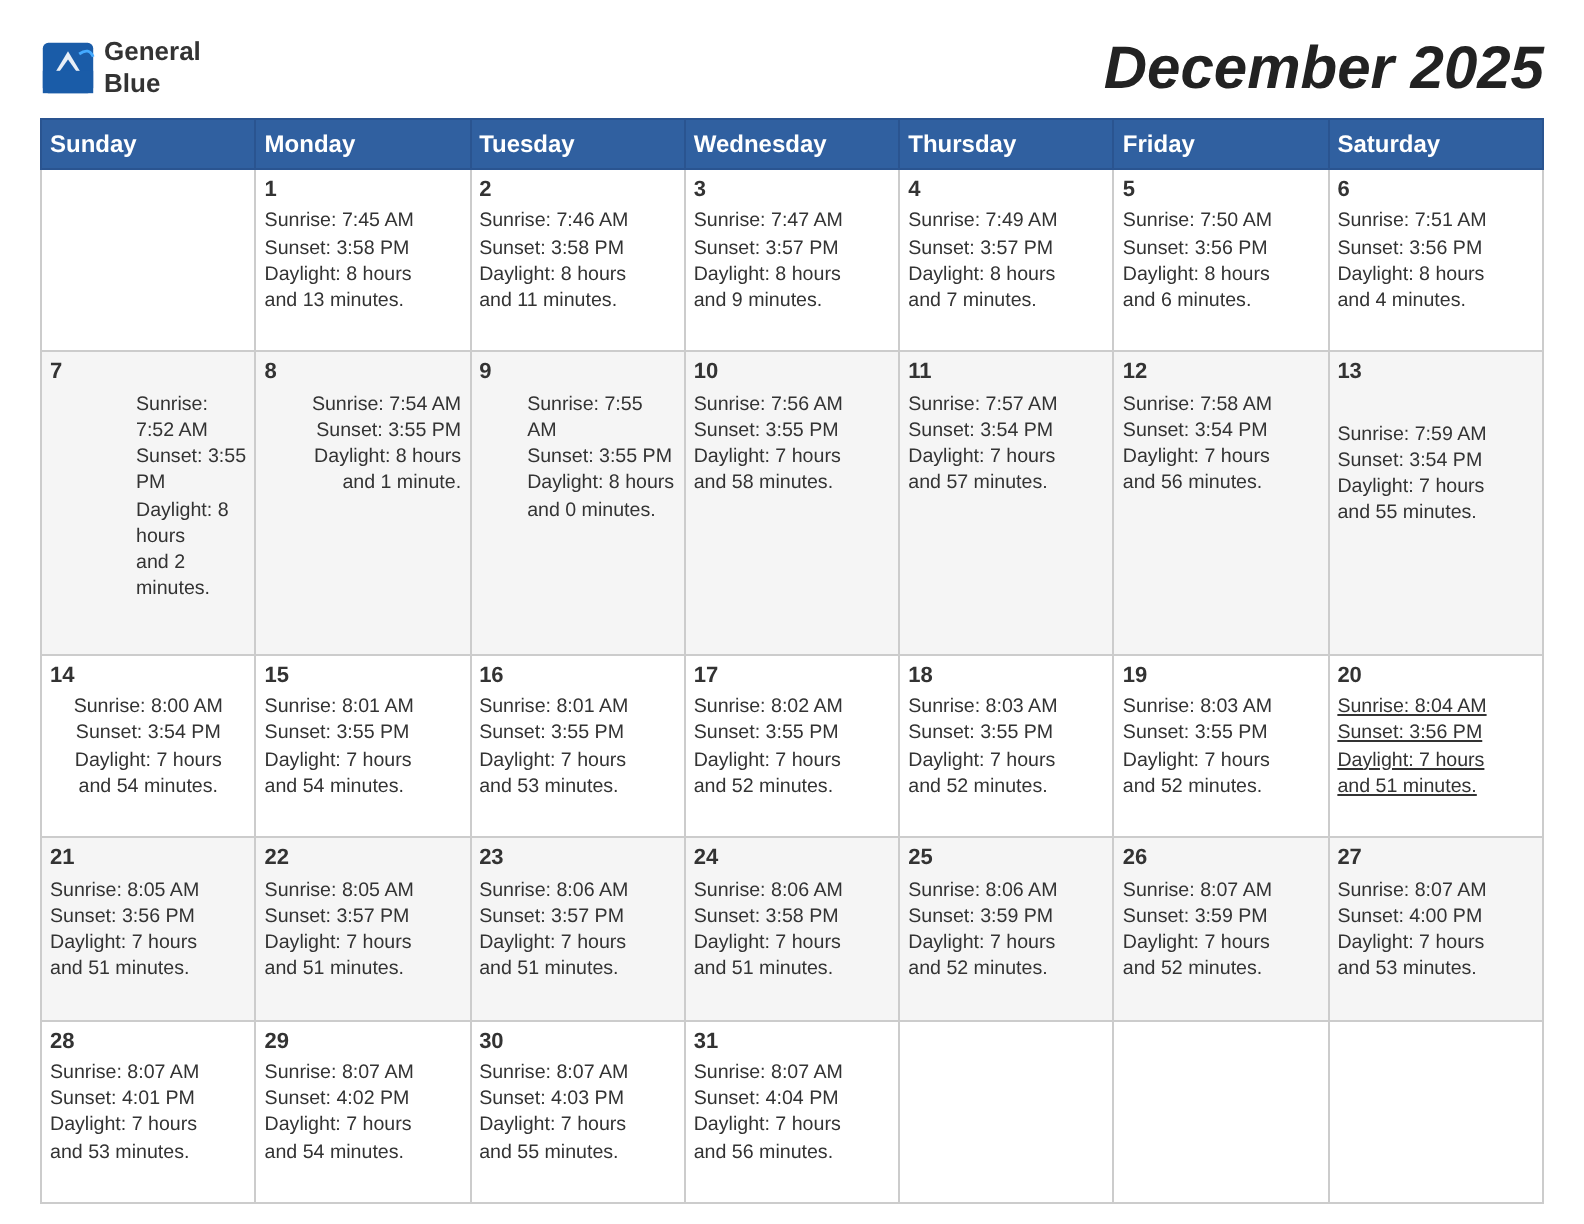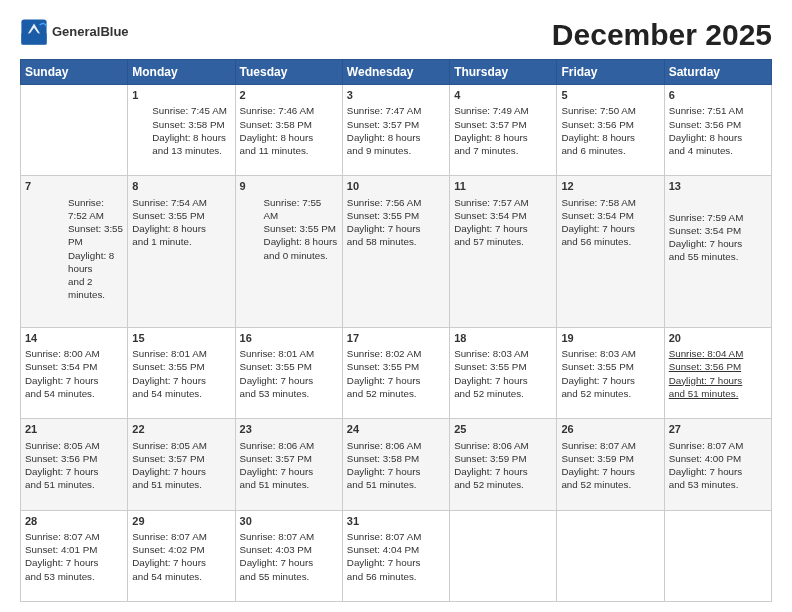--- a/index.html
+++ b/index.html
@@ -23,32 +23,34 @@
       align-items: flex-start;
       margin-bottom: 8px;
     }
     .logo {
       display: flex;
       align-items: center;
       gap: 4px;
     }
     .logo-text {
       display: flex;
+      flex-direction: column;
       font-size: 13px;
       font-weight: bold;
       line-height: 1.2;
       color: #333;
     }
     .logo-text span:first-child { color: #333; }
     .logo-icon {
       width: 28px;
       height: 28px;
     }
     .title-block {
       text-align: left;
+      font-style: italic;
     }
     .month-title {
       font-size: 30px;
       font-weight: bold;
       color: #222;
       line-height: 1.1;
     }
     .location {
       font-size: 14px;
       color: #444;
@@ -129,21 +131,21 @@
         <th>Thursday</th>
         <th>Friday</th>
         <th>Saturday</th>
       </tr>
     </thead>
     <tbody id="calendar-body">
     <tr>
           <td class="empty-cell"></td>
           <td>
             <span class="day-number">1</span>
-            <div class="day-info" style="white-space: pre-line; margin-left: 20px;">Sunrise: 7:45 AM
+            <div class="day-info" style="white-space: pre-line;">Sunrise: 7:45 AM
 Sunset: 3:58 PM
 Daylight: 8 hours
 and 13 minutes.</div>
           </td>
           <td>
             <span class="day-number">2</span>
             <div class="day-info" style="white-space: pre-line;">Sunrise: 7:46 AM
 Sunset: 3:58 PM
 Daylight: 8 hours
 and 11 minutes.</div>
@@ -180,21 +182,21 @@
         <tr>
           <td>
             <span class="day-number">7</span>
             <div class="day-info" style="white-space: pre-line; margin-left: 43px;">Sunrise: 7:52 AM
 Sunset: 3:55 PM
 Daylight: 8 hours
 and 2 minutes.</div>
           </td>
           <td>
             <span class="day-number">8</span>
-            <div class="day-info" style="white-space: pre-line;">Sunrise: 7:54 AM
+            <div class="day-info" style="white-space: pre-line; text-align: right;">Sunrise: 7:54 AM
 Sunset: 3:55 PM
 Daylight: 8 hours
 and 1 minute.</div>
           </td>
           <td>
             <span class="day-number">9</span>
             <div class="day-info" style="white-space: pre-line; margin-left: 24px;">Sunrise: 7:55 AM
 Sunset: 3:55 PM
 Daylight: 8 hours
 and 0 minutes.</div>
@@ -224,21 +226,21 @@
             <span class="day-number">13</span>
             <div class="day-info" style="white-space: pre-line; margin-top: 16px;">Sunrise: 7:59 AM
 Sunset: 3:54 PM
 Daylight: 7 hours
 and 55 minutes.</div>
           </td>
         </tr>
         <tr>
           <td>
             <span class="day-number">14</span>
-            <div class="day-info" style="white-space: pre-line;">Sunrise: 8:00 AM
+            <div class="day-info" style="white-space: pre-line; text-align: center;">Sunrise: 8:00 AM
 Sunset: 3:54 PM
 Daylight: 7 hours
 and 54 minutes.</div>
           </td>
           <td>
             <span class="day-number">15</span>
             <div class="day-info" style="white-space: pre-line;">Sunrise: 8:01 AM
 Sunset: 3:55 PM
 Daylight: 7 hours
 and 54 minutes.</div>

